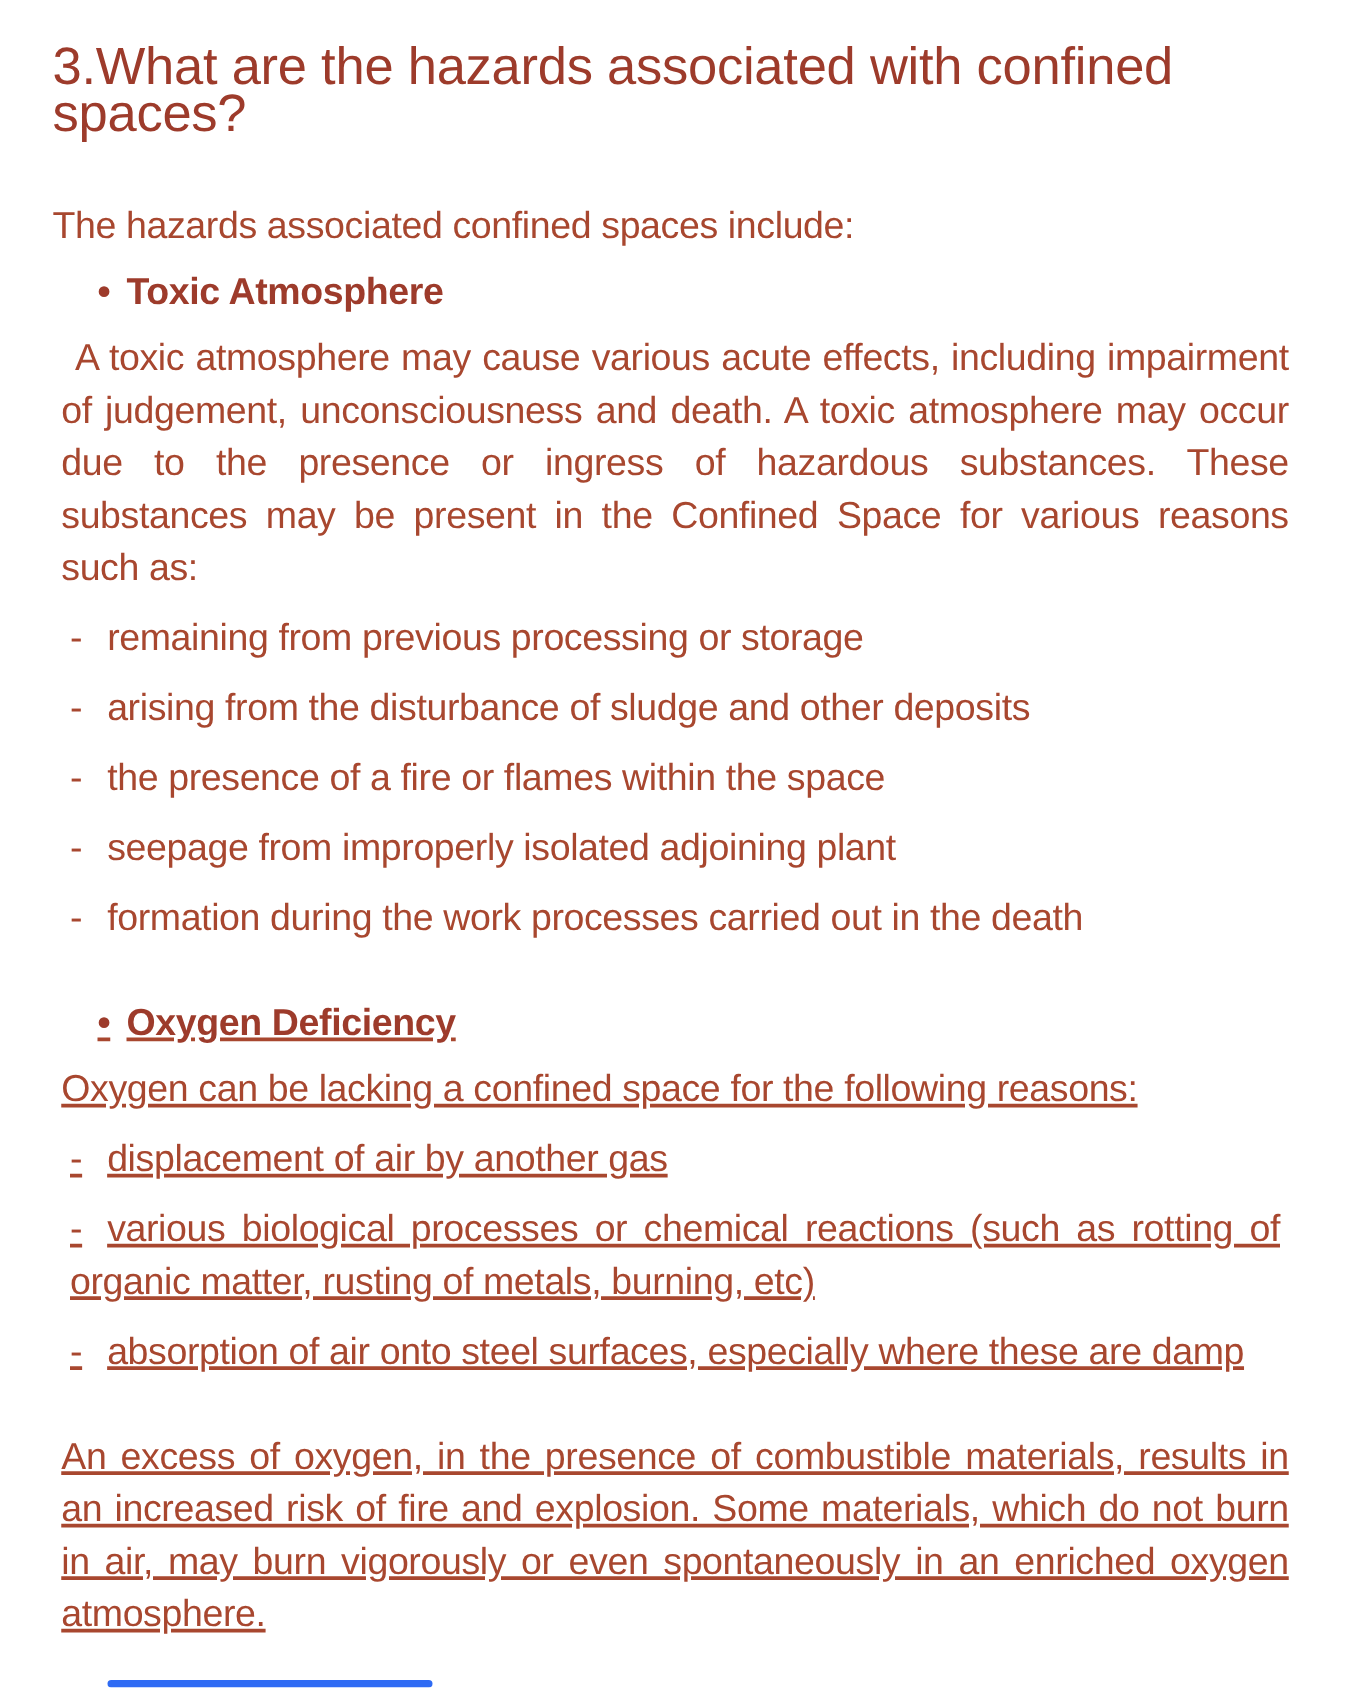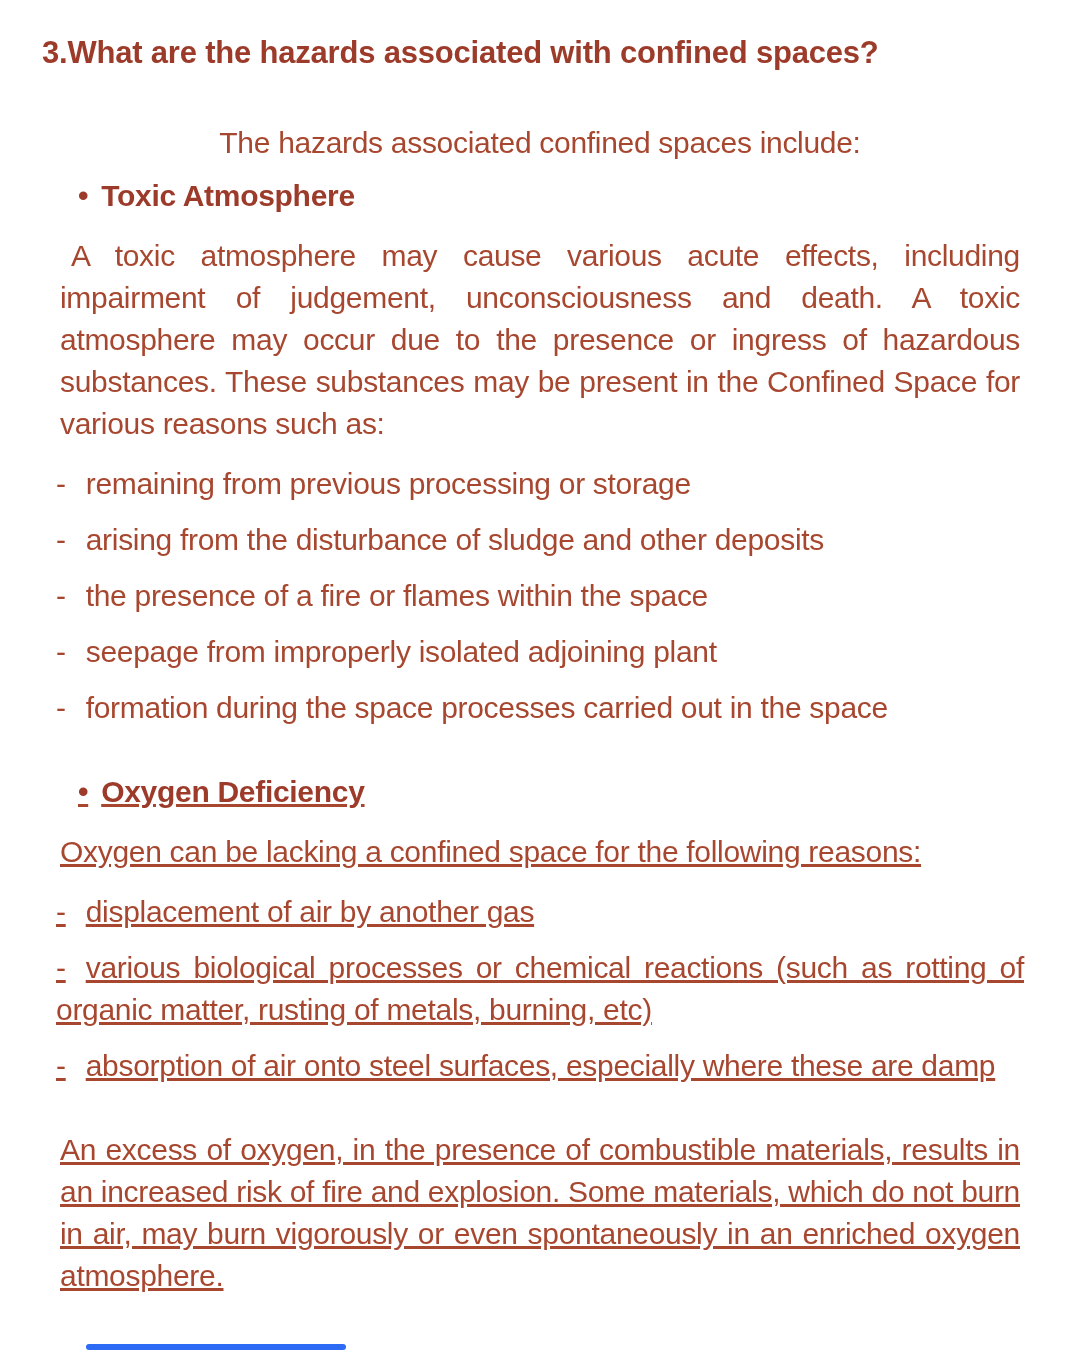--- a/index.html
+++ b/index.html
@@ -19,38 +19,38 @@
     overflow: hidden;
   }
   .content {
     padding: 34px 42px 0 42px;
     color: var(--text-color);
     font-size: 30px;
     line-height: 42px;
     letter-spacing: -0.3px;
   }
   .page-title {
-    font-size: 31px;
+    font-size: 42px;
     line-height: 38px;
-    font-weight: 700;
+    font-weight: 400;
     color: var(--heading-color);
     margin: 0 0 50px 0;
     letter-spacing: -0.2px;
   }
-  .intro { margin: 0; text-align: center; }
+  .intro { margin: 0; }
   .section { margin: 0; }
   .section.gap-top { margin-top: 42px; text-decoration: underline; }
   .bullet-head {
     margin: 11px;
     padding-left: 25px;
     font-weight: 700;
     color: var(--heading-color);
   }
   .bullet { margin-right: 13px; }
-  .para { margin: 18px; text-align: justify; }
+  .para { margin: 7px; text-align: justify; }
   .para.first-indent { text-indent: 11px; }
   .dash-item { margin: 14px; text-align: justify; }
   .dash { margin-right: 20px; }
   .progress-bar {
     position: absolute;
     bottom: 0;
     height: 6px;
     background: var(--bar-color);
     border-radius: 3px;
   }
@@ -64,21 +64,21 @@
 
   <p class="intro">The hazards associated confined spaces include:</p>
 
   <div class="section">
     <p class="bullet-head"><span class="bullet">•</span><span>Toxic Atmosphere</span></p>
     <p class="para first-indent">A toxic atmosphere may cause various acute effects, including impairment of judgement, unconsciousness and death. A toxic atmosphere may occur due to the presence or ingress of hazardous substances. These substances may be present in the Confined Space for various reasons such as:</p>
     <p class="dash-item"><span class="dash">-</span><span>remaining from previous processing or storage</span></p>
     <p class="dash-item"><span class="dash">-</span><span>arising from the disturbance of sludge and other deposits</span></p>
     <p class="dash-item"><span class="dash">-</span><span>the presence of a fire or flames within the space</span></p>
     <p class="dash-item"><span class="dash">-</span><span>seepage from improperly isolated adjoining plant</span></p>
-    <p class="dash-item"><span class="dash">-</span><span>formation during the space processes carried out in the space</span></p>
+    <p class="dash-item"><span class="dash">-</span><span>formation during the work processes carried out in the death</span></p>
   </div>
 
   <div class="section gap-top">
     <p class="bullet-head"><span class="bullet">•</span><span>Oxygen Deficiency</span></p>
     <p class="para">Oxygen can be lacking a confined space for the following reasons:</p>
     <p class="dash-item"><span class="dash">-</span><span>displacement of air by another gas</span></p>
     <p class="dash-item"><span class="dash">-</span><span>various biological processes or chemical reactions (such as rotting of organic matter, rusting of metals, burning, etc)</span></p>
     <p class="dash-item"><span class="dash">-</span><span>absorption of air onto steel surfaces, especially where these are damp</span></p>
   </div>
 

